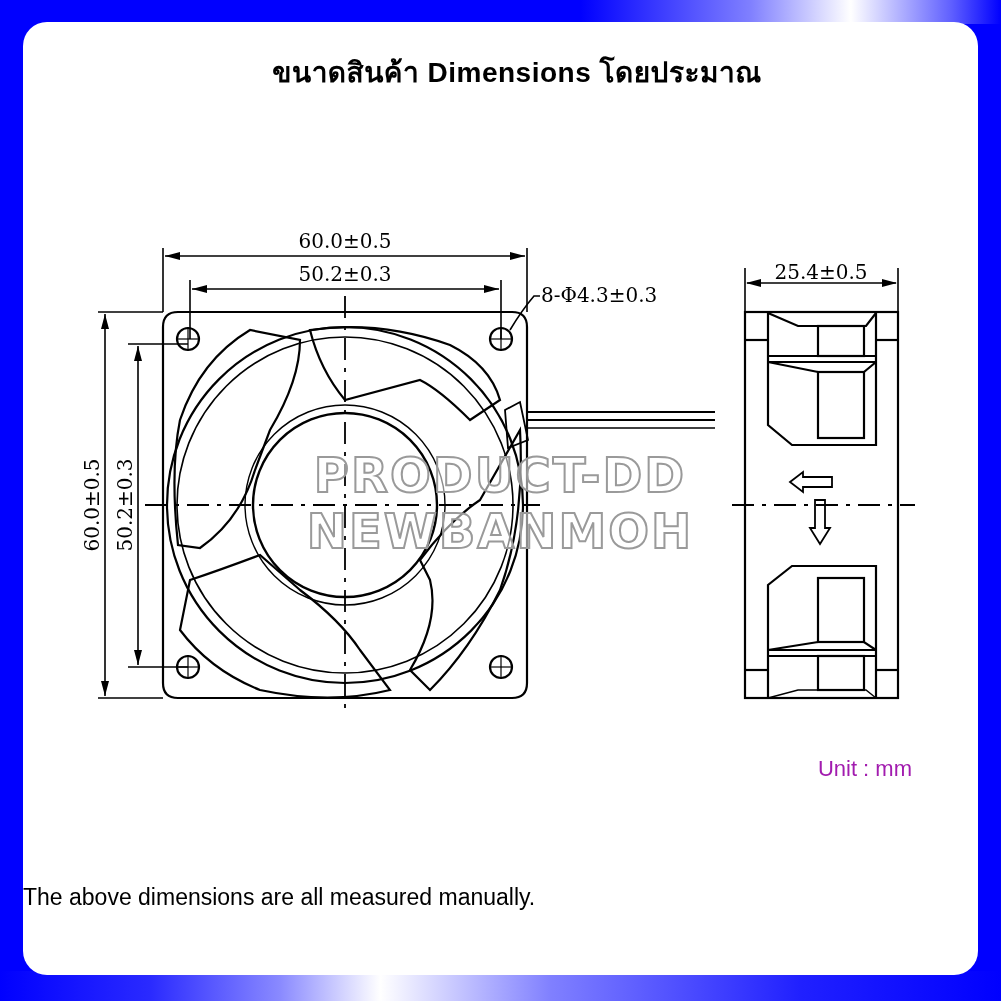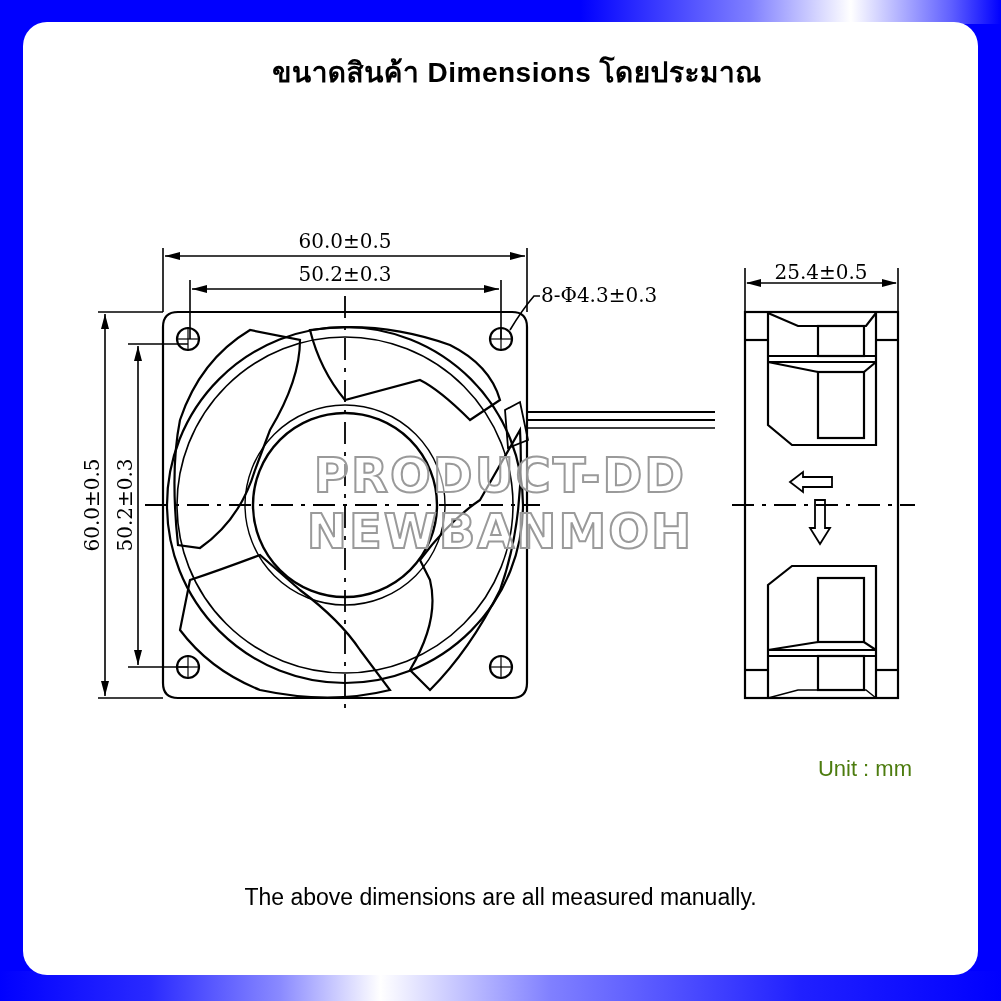--- a/index.html
+++ b/index.html
@@ -4,22 +4,22 @@
 <style>
   html,body{margin:0;padding:0;}
   body{width:1001px;height:1001px;position:relative;overflow:hidden;background:#0000ff;font-family:"Liberation Sans",sans-serif;}
   .frame-top{position:absolute;left:0;top:0;width:1001px;height:24px;
     background:linear-gradient(90deg,#0000ff 0%,#0000ff 58%,#8080ff 75%,#ffffff 85%,#6060ff 95%,#0000ff 100%);}
   .frame-bottom{position:absolute;left:0;bottom:0;width:1001px;height:30px;
     background:linear-gradient(90deg,#0000ff 0%,#2a2aff 15%,#8a8aff 28%,#ffffff 38%,#8080ff 55%,#2020ff 80%,#0000ff 100%);}
   .panel{position:absolute;left:23px;top:22px;width:955px;height:953px;background:#fff;border-radius:24px;}
   .title{position:absolute;left:0;top:28px;width:988px;text-align:center;font-size:28px;font-weight:bold;color:#000;letter-spacing:0.5px;}
   .drawing{position:absolute;left:0;top:0;}
-  .unit{position:absolute;right:66px;top:734px;font-size:22px;color:#4d7c0f;}
-  .note{position:absolute;left:0;width:955px;text-align:center;font-size:23px;color:#000;}
+  .unit{position:absolute;right:66px;top:734px;font-size:22px;color:#a21caf;}
+  .note{position:absolute;left:0;width:955px;font-size:23px;color:#000;}
   .note1{top:862px;}
   .note2{top:906px;}
   .dim{font-family:"DejaVu Serif",serif;font-size:20px;fill:#000;}
   .wm{font-family:"DejaVu Sans",sans-serif;font-weight:bold;font-size:48px;fill:#ffffff;fill-opacity:0.55;stroke:#9a9a9a;stroke-width:2;letter-spacing:2px;}
 </style>
 </head>
 <body>
 
 <div class="frame-top"></div>
 <div class="frame-bottom"></div>

